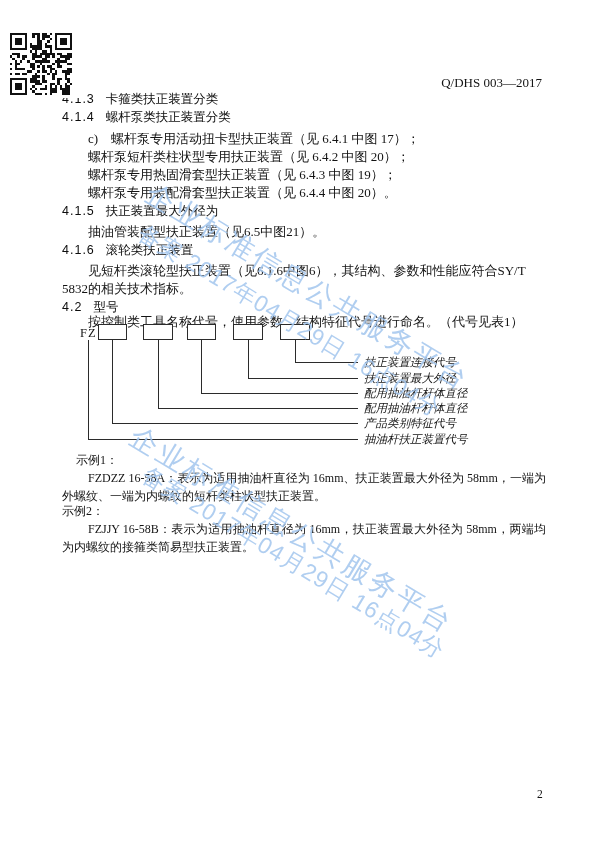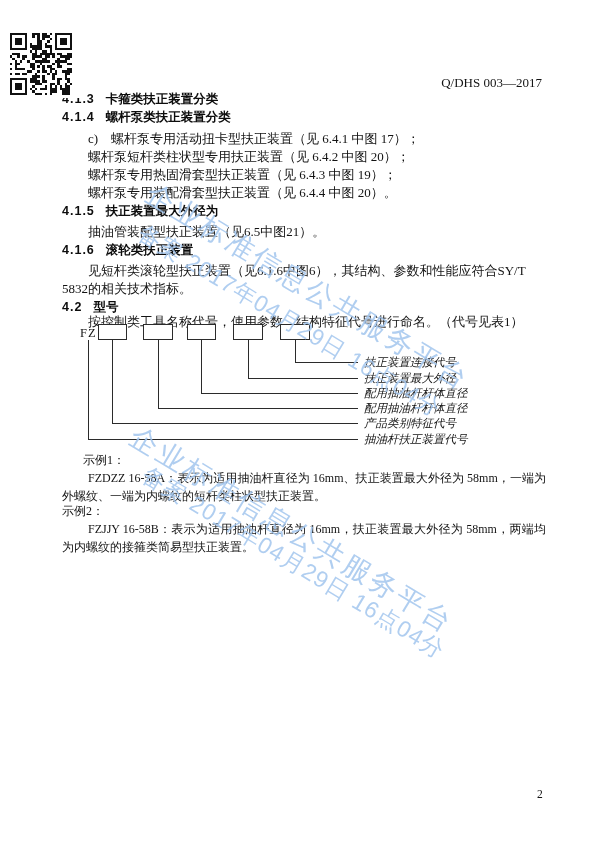--- a/index.html
+++ b/index.html
@@ -21,21 +21,21 @@
   .qr{position:absolute;left:6px;top:30px;width:74px;height:68px;background:#fff;z-index:5;}
   .qr svg{position:absolute;left:4px;top:3px;width:62px;height:62px;}
 
   
   .doc-number{position:absolute;top:75px;right:58px;font-size:13px;z-index:2;padding-left:32px;}
   .page-number{position:absolute;left:537px;top:788px;font-size:11.5px;z-index:2;}
 
   
   .content{position:absolute;left:62px;top:90px;width:484px;z-index:2;
            font-size:13px;line-height:18px;}
-  h3.sec{margin:0;font-family:"Liberation Sans",sans-serif;font-size:12.5px;font-weight:700;
+  h3.sec{margin:0;font-family:"Liberation Sans",sans-serif;font-size:12.5px;font-weight:400;
          line-height:18px;color:#0d0d0d;}
   h3.sec .sectitle{margin-left:11px;}
   h3.sec .secnum{letter-spacing:1px;}
   ul.clist{margin:8px 0 0 26px;padding:0;list-style:none;}
   ul.clist li{height:18px;white-space:nowrap;}
   ul.m2{margin-top:4px;}
   .para{margin:3px 0 0 0;text-indent:26px;}
   .h-414{margin-top:0;}
   .h-415{margin-top:0;}
   .h-416{margin-top:8px;}
@@ -60,21 +60,21 @@
   .h2{top:57px;left:186px;width:110px;}
   .h3{top:72px;left:139px;width:157px;}
   .h4{top:87px;left:96px;width:200px;}
   .h5{top:102px;left:50px;width:246px;}
   .h6{top:118px;left:26px;width:270px;}
   .dlabel{position:absolute;left:302px;font-size:11.5px;line-height:15px;white-space:nowrap;font-style:italic;}
   .dl0{top:34px;} .dl1{top:50px;} .dl2{top:65px;} .dl3{top:80px;} .dl4{top:95px;} .dl5{top:111px;}
 
   
   .ex-label{font-size:12px;line-height:18px;}
-  .ex1-label{margin:-4px 0 0 21px;}
+  .ex1-label{margin:-4px 0 0 14px;}
   .ex2-label{margin:-3px 0 0 0;}
   .ex-para{margin:0;font-size:12px;line-height:18px;text-indent:26px;text-align:justify;}
 </style>
 </head>
 <body>
 
 <div class="page">
 
   <div class="wm-layer">
     <div class="wm wm-l1 wm-u1">企业标准信息公共服务平台</div>

